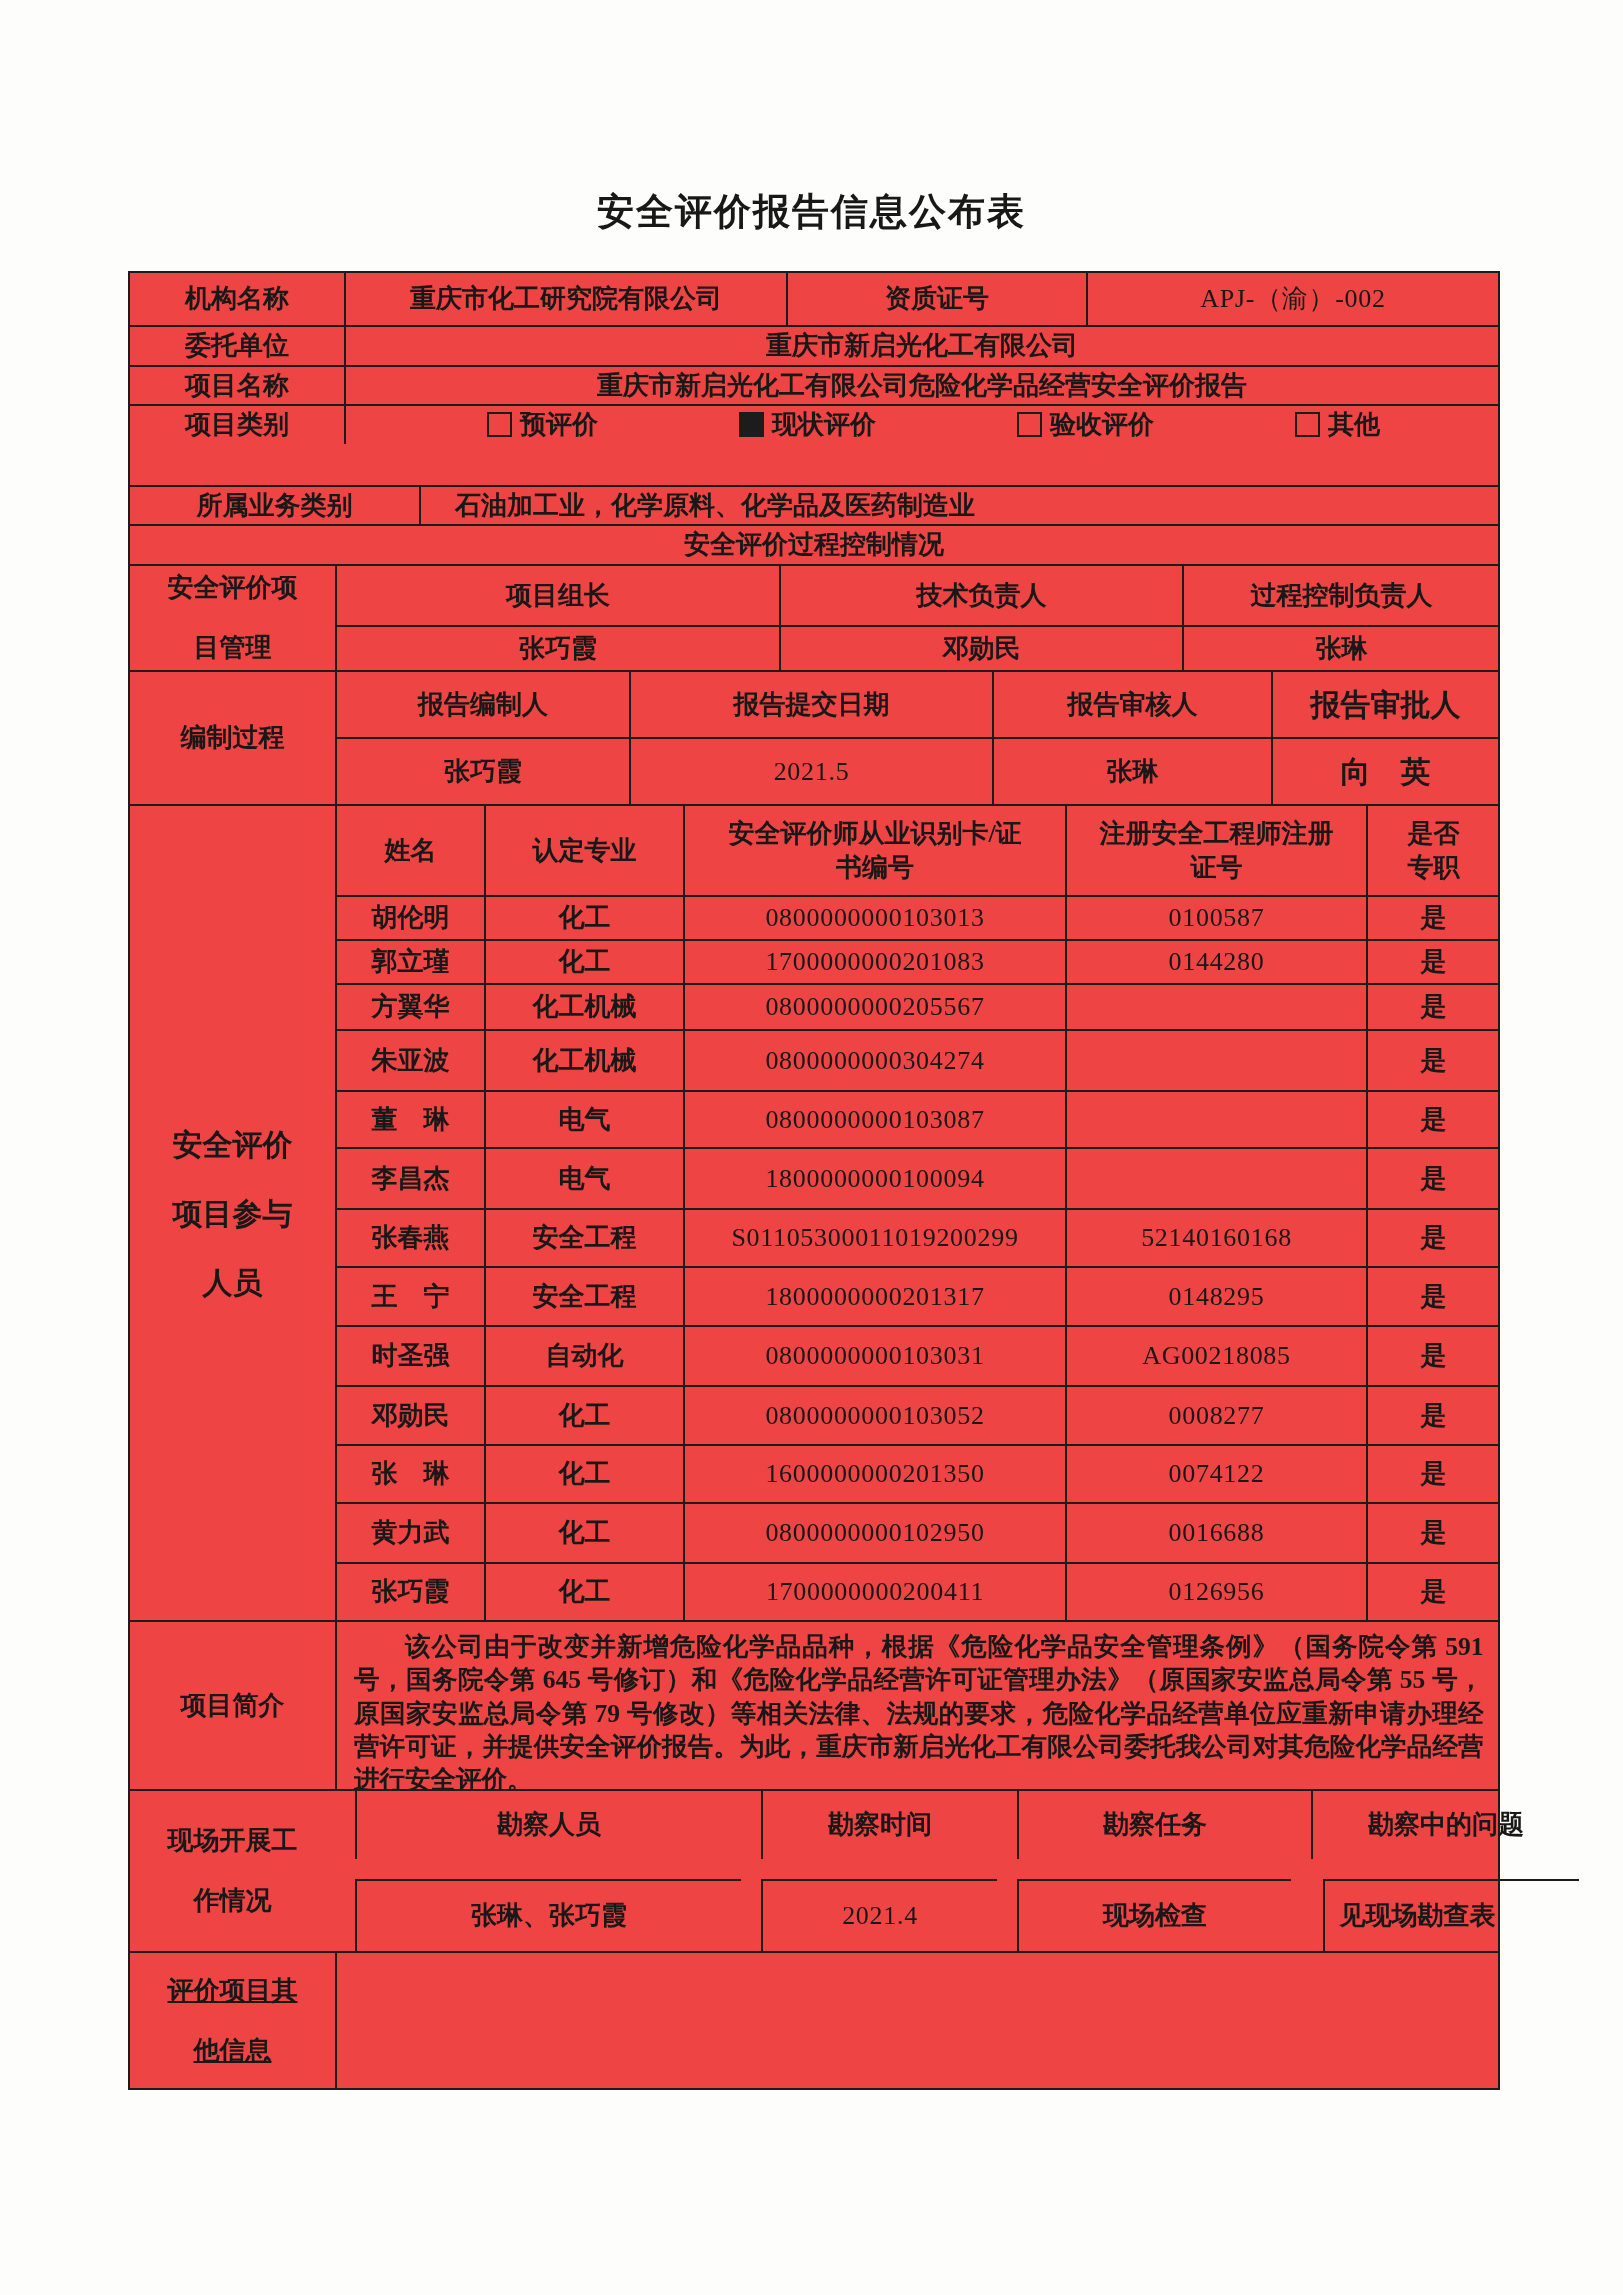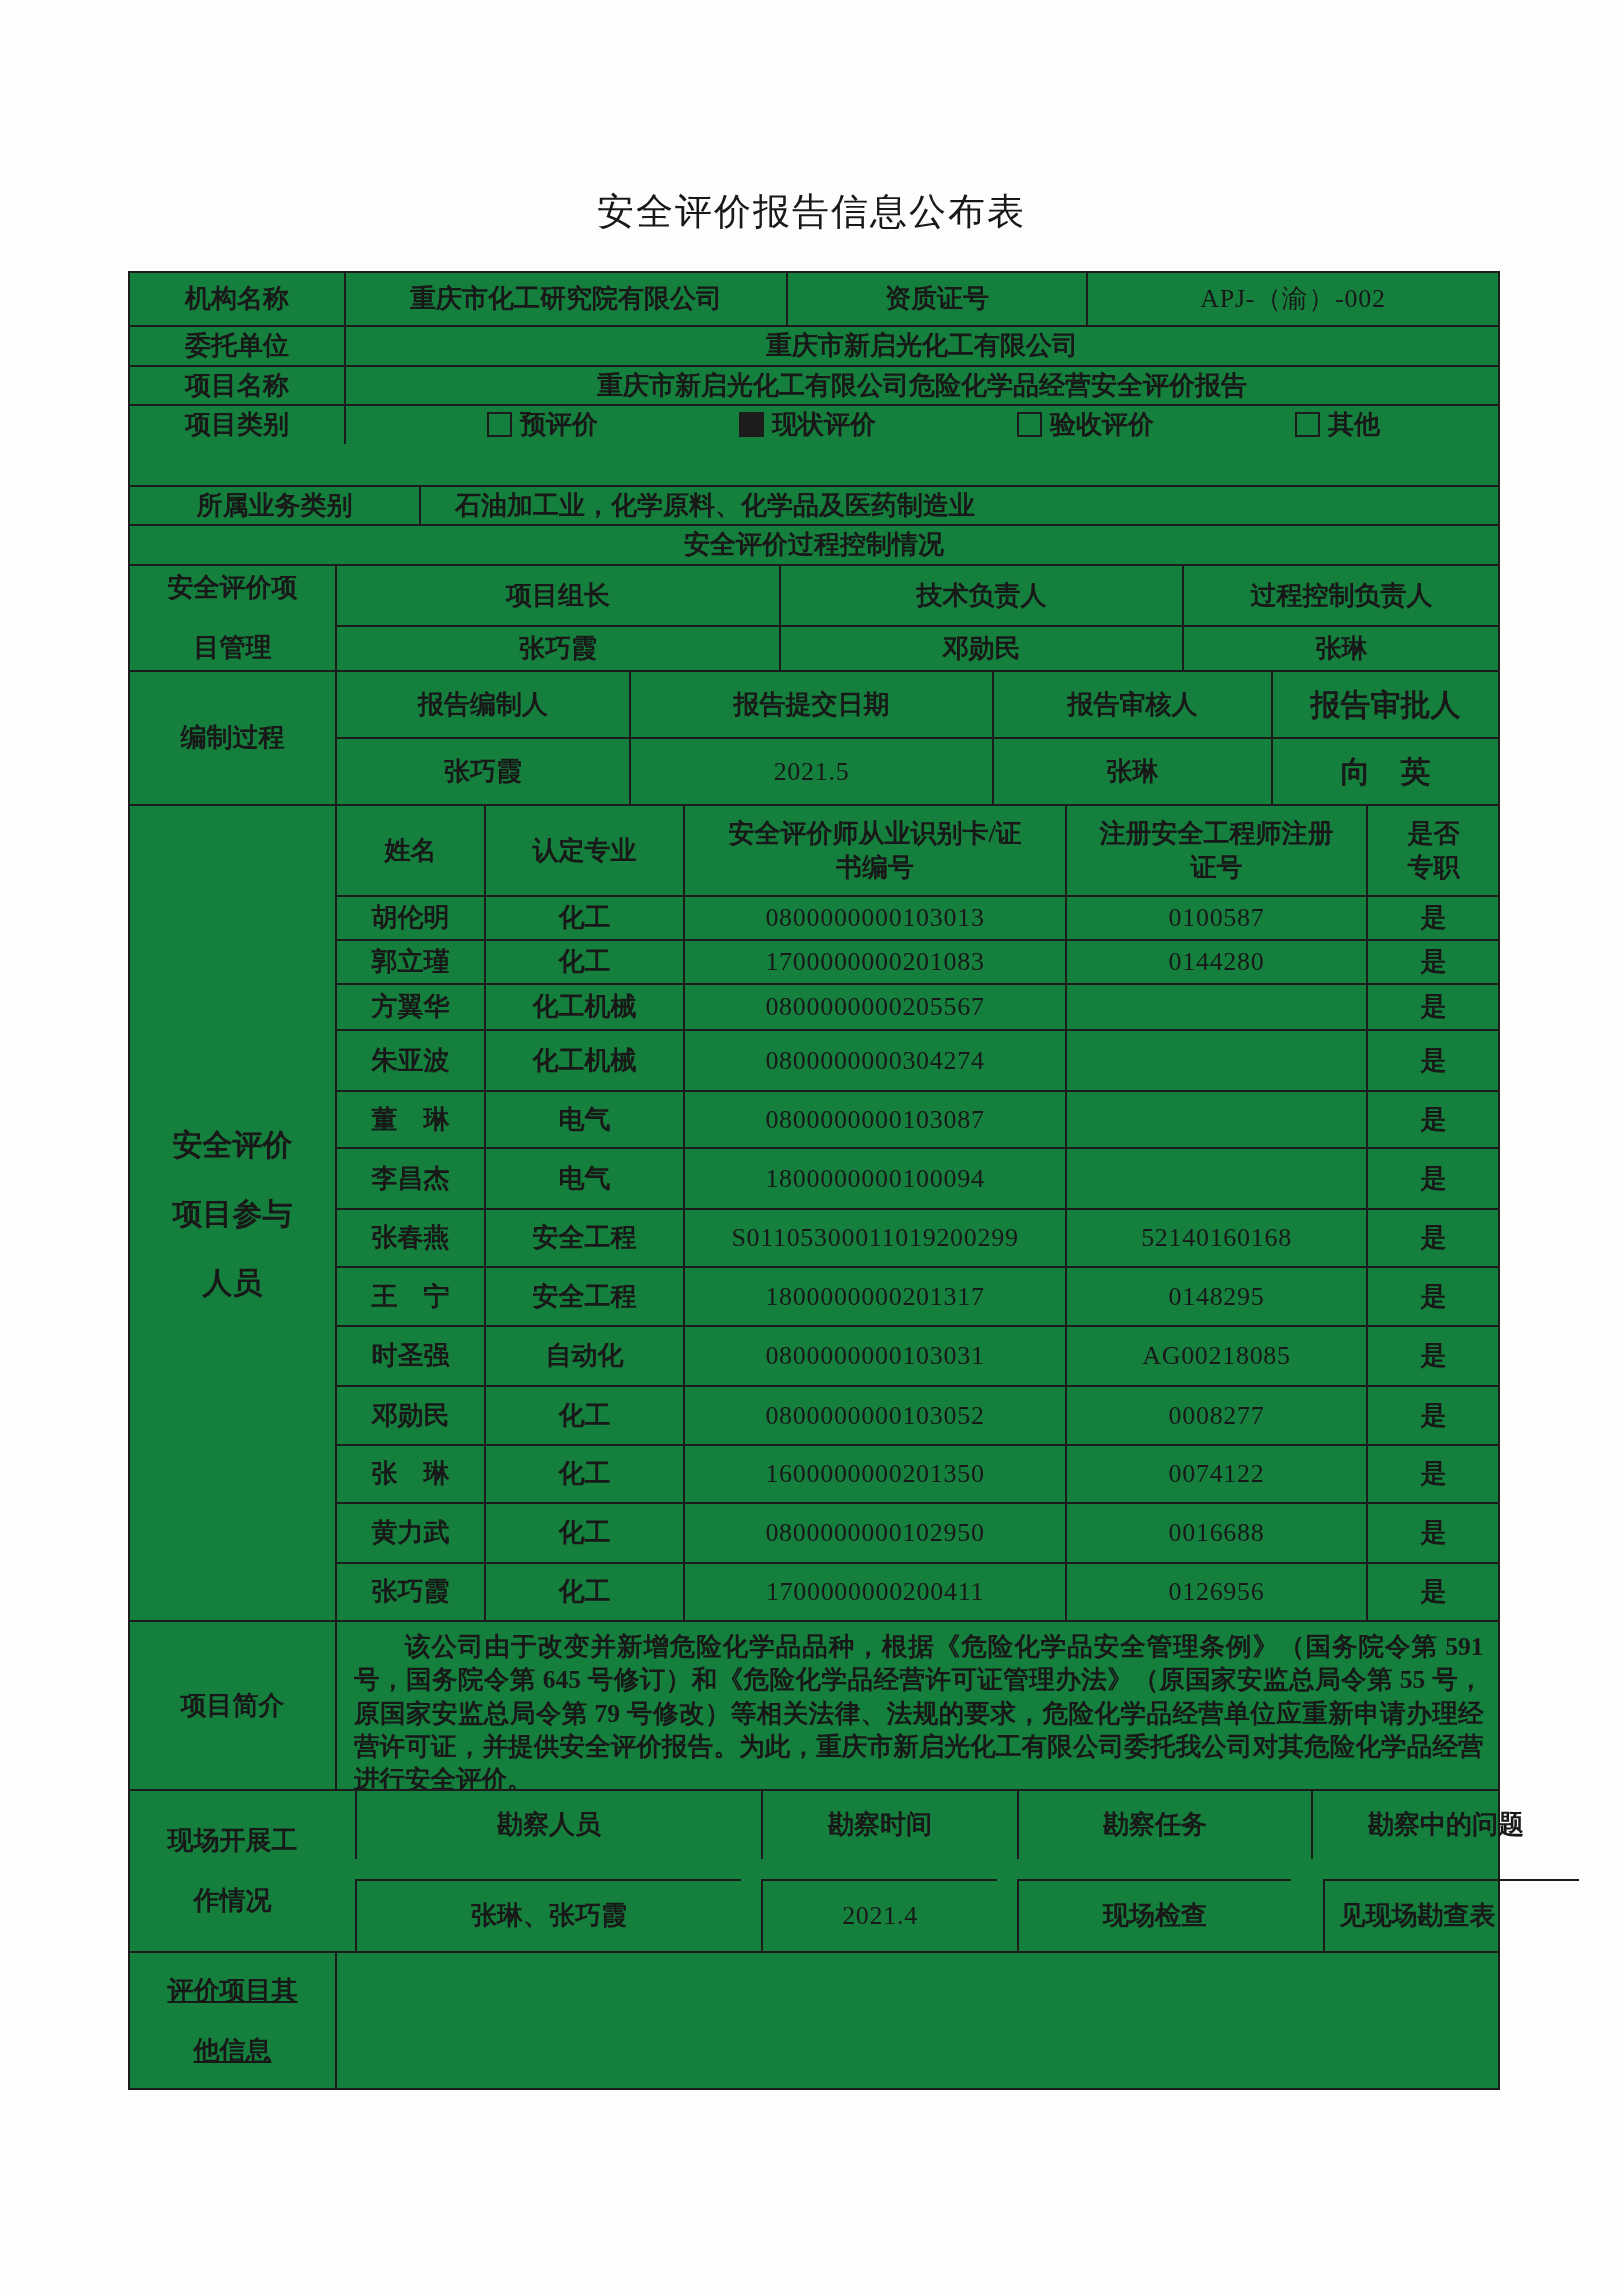--- a/index.html
+++ b/index.html
@@ -7,27 +7,27 @@
     position:relative;
     width:1623px;height:2295px;
     background:#fdfdfb;
     font-family:"Liberation Serif","DejaVu Serif",serif;
     color:#181818;
     overflow:hidden;
   }
   .title{
     position:absolute;top:187px;left:0;right:0;
     text-align:center;
-    font-size:37px;font-weight:400;letter-spacing:2px;
+    font-size:37px;font-weight:700;letter-spacing:2px;
     margin:0;
   }
   .doc{
     position:absolute;left:128px;top:271px;width:1368px;
     border:2.6px solid #1c1c1c;
-    background:#15803d;
+    background:#ef4444;
   }
   .s{display:grid;border-top:2px solid #1c1c1c;}
   .s:first-child{border-top:none;}
   .cell{
     box-sizing:border-box;
     display:flex;align-items:center;justify-content:center;
     text-align:center;
     font-size:26px;font-weight:700;
     line-height:1.3;
     white-space:pre-line;

